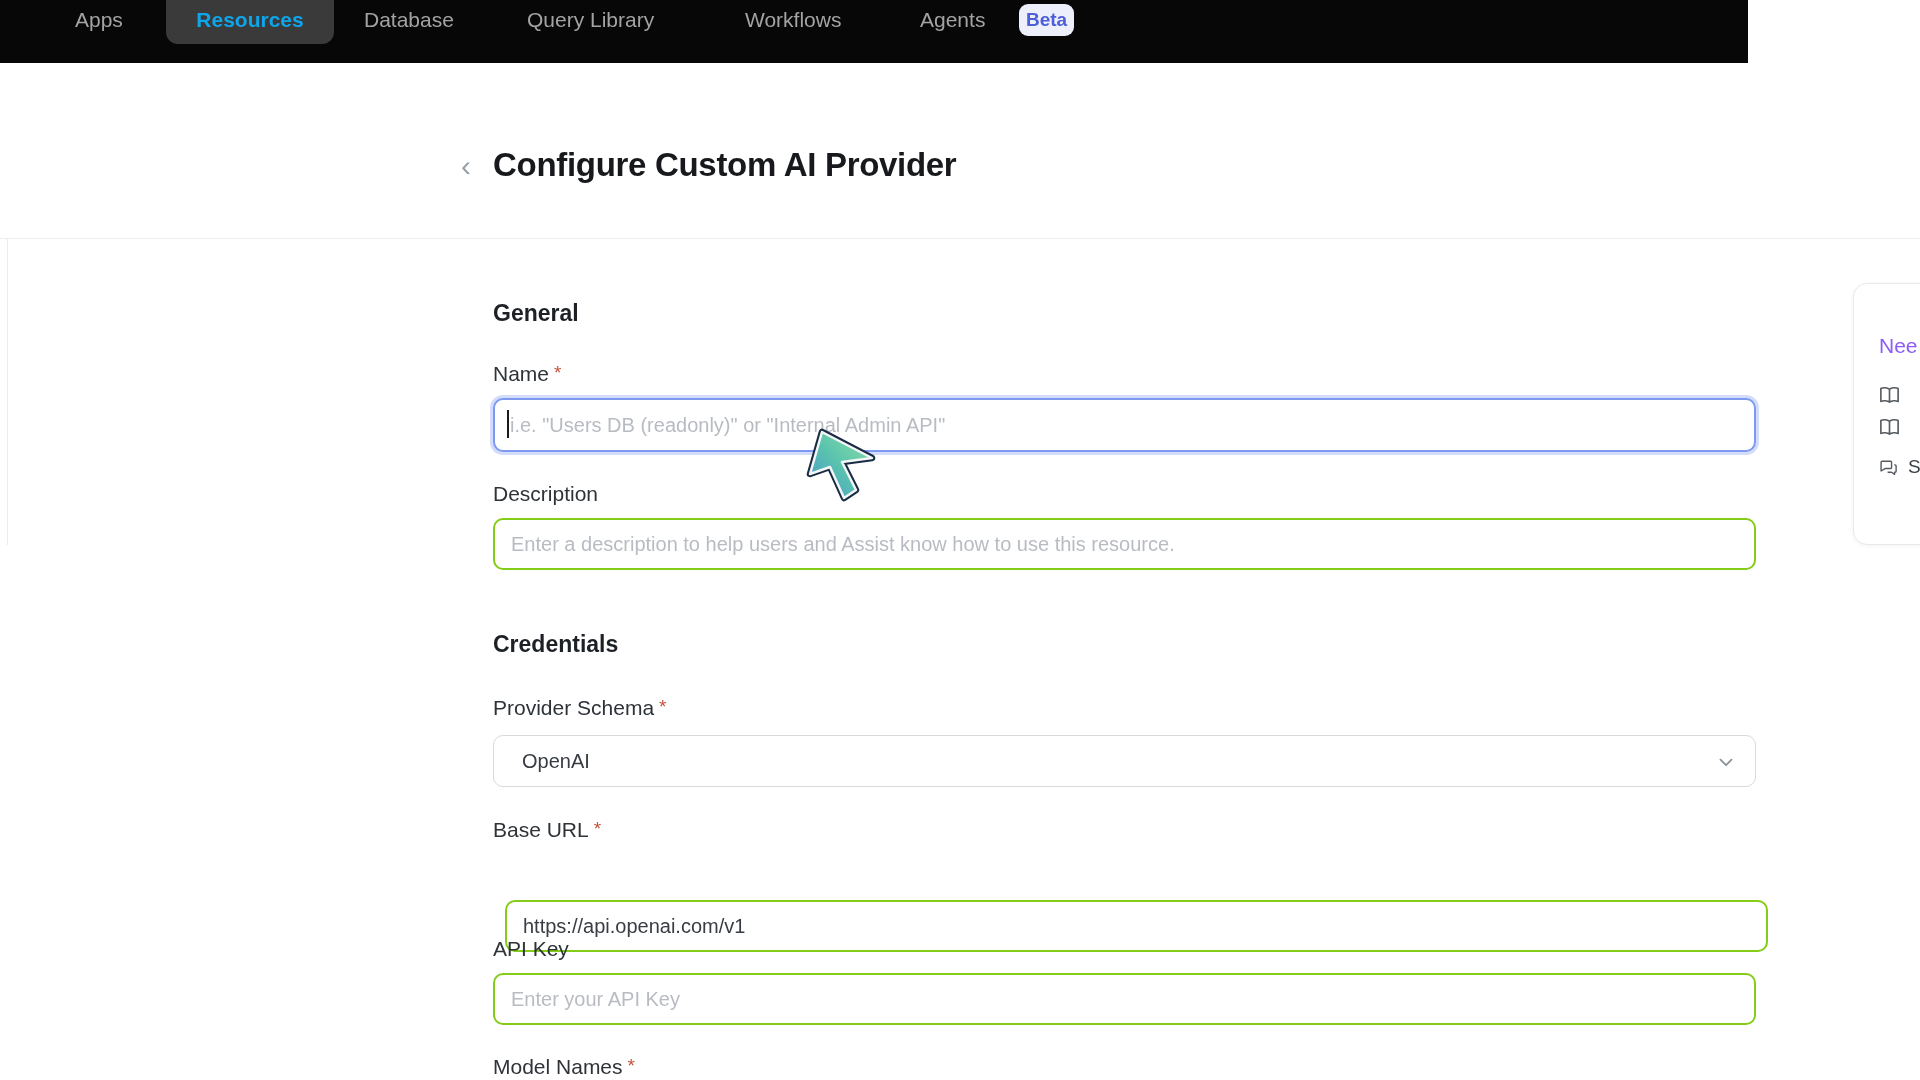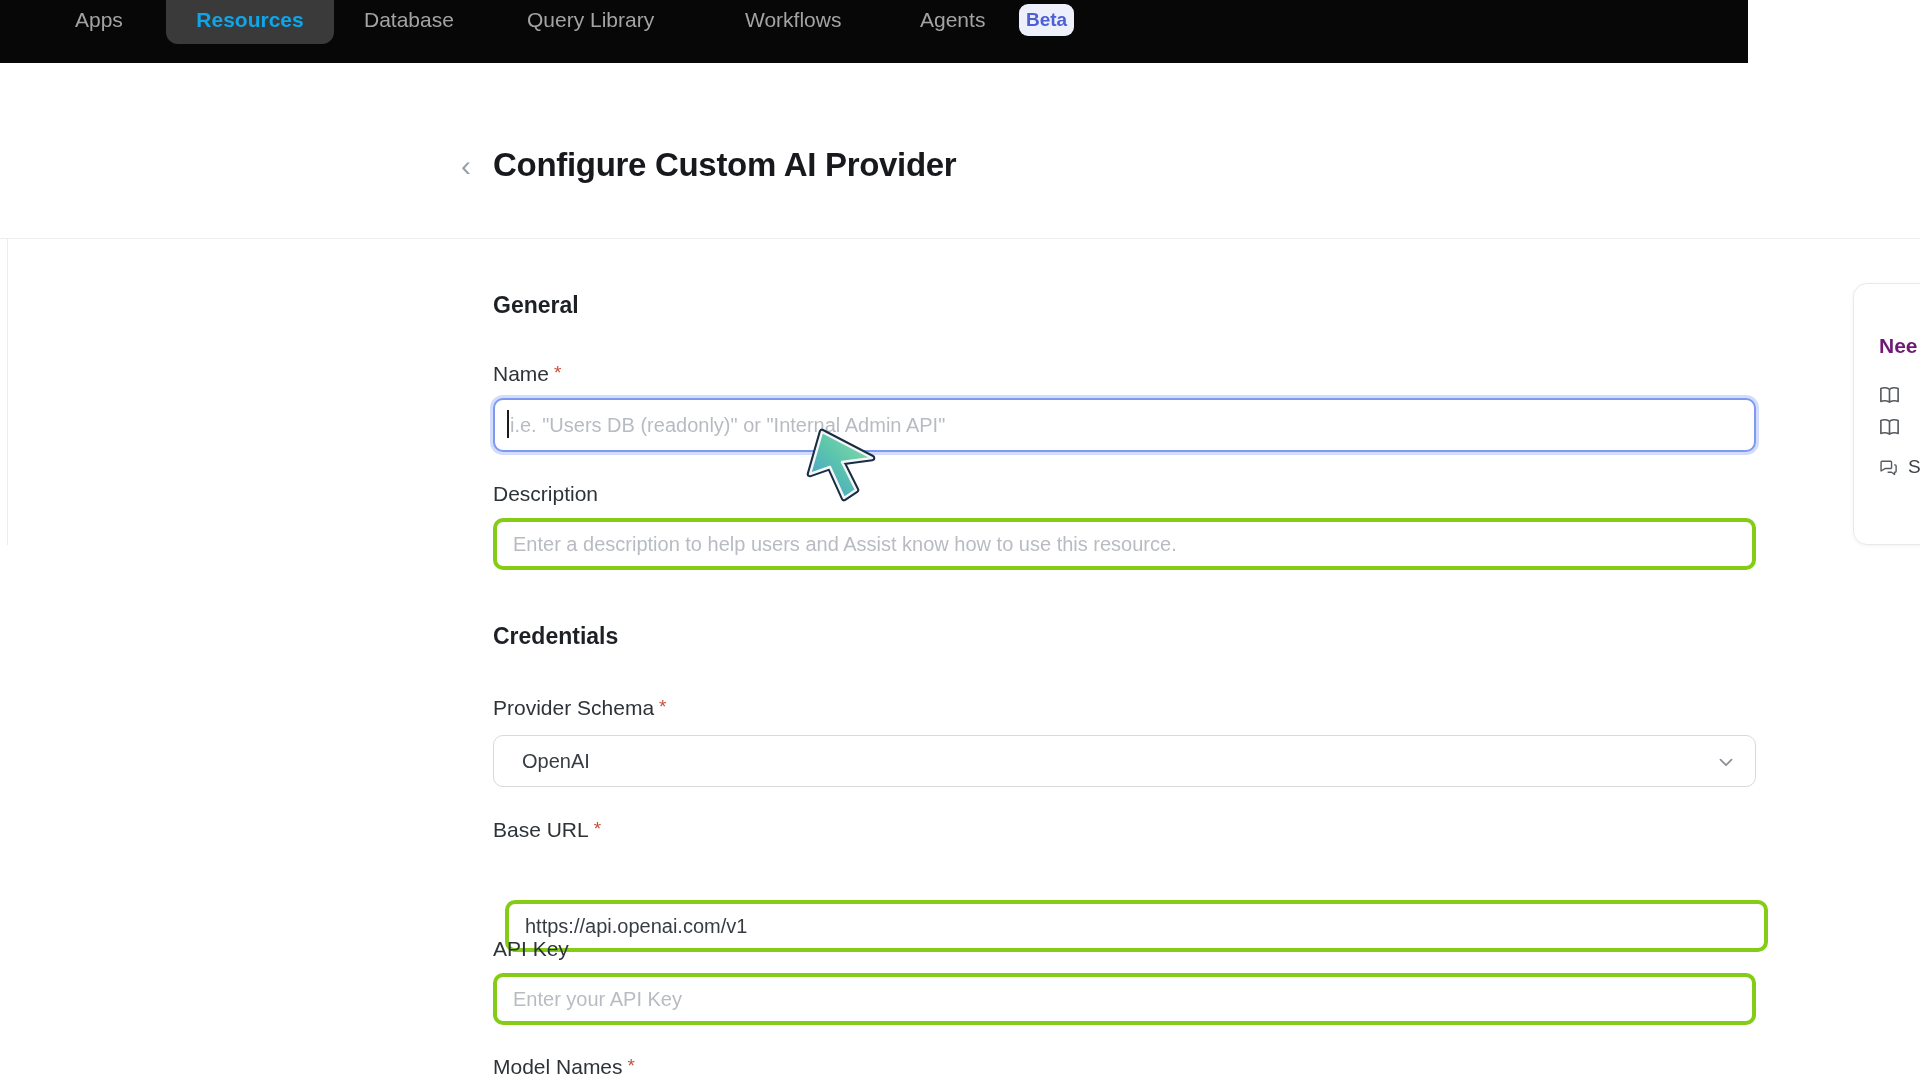--- a/index.html
+++ b/index.html
@@ -45,31 +45,31 @@
     position:absolute;left:0;top:238px;width:1920px;height:1px;background:#ededed;
   }
   .left-edge-line{
     position:absolute;left:7px;top:239px;width:1px;height:306px;background:#ececec;
   }
   
   .form{
     position:absolute;left:493px;top:0;width:1263px;
   }
   .section-heading{
-    position:absolute;left:0;font-size:23px;line-height:28px;font-weight:700;color:#1d2025;
+    position:absolute;left:0;font-size:23px;line-height:28px;font-weight:700;color:#1d2025;margin-top:8px;
   }
   .field-label{
     position:absolute;left:0;font-size:21px;line-height:26px;color:#2e3338;font-weight:400;
   }
   .req{
     color:#c4513c;font-size:19px;position:relative;top:-2px;margin-left:5px;
   }
   .text-input{
     position:absolute;left:0;width:1263px;height:52px;box-sizing:border-box;
-    border:4px solid #84cc16;border-radius:10px;background:#fff;
+    border:2px solid #84cc16;border-radius:10px;background:#fff;
     font-family:"Liberation Sans","DejaVu Sans",sans-serif;
     font-size:20px;color:#383d44;padding:0 16px;outline:none;
   }
   .text-input::placeholder{color:#b8bcc2;opacity:1;}
   .input-wrap{position:absolute;left:0;width:1263px;}
   .input-wrap .text-input{position:relative;left:0;top:0;display:block;}
   .focused{
     border:2px solid #7e99f2;
     box-shadow:0 0 0 3px #d3ddfb;
     padding:0 15px;
@@ -86,21 +86,21 @@
   .select-box .chev{
     position:absolute;right:18px;top:15px;
   }
   
   .help-card{
     position:absolute;left:1853px;top:283px;width:150px;height:260px;
     background:#ffffff;border:1px solid #e9e9e9;border-radius:14px;
     box-shadow:0 1px 4px rgba(0,0,0,0.05);
   }
   .help-heading{
-    position:absolute;left:25px;top:50px;font-size:21px;font-weight:700;color:#701a75;white-space:nowrap;
+    position:absolute;left:25px;top:50px;font-size:21px;font-weight:400;color:#8b5cf6;white-space:nowrap;
   }
   .help-row{position:absolute;left:24px;display:flex;align-items:center;gap:9px;cursor:pointer;}
   .help-row .row-label{font-size:19px;color:#3c4147;white-space:nowrap;}
   
   .mouse-cursor{position:absolute;left:806px;top:428px;z-index:50;pointer-events:none;}
 </style>
 </head>
 <body>
 
 <div class="topnav">

